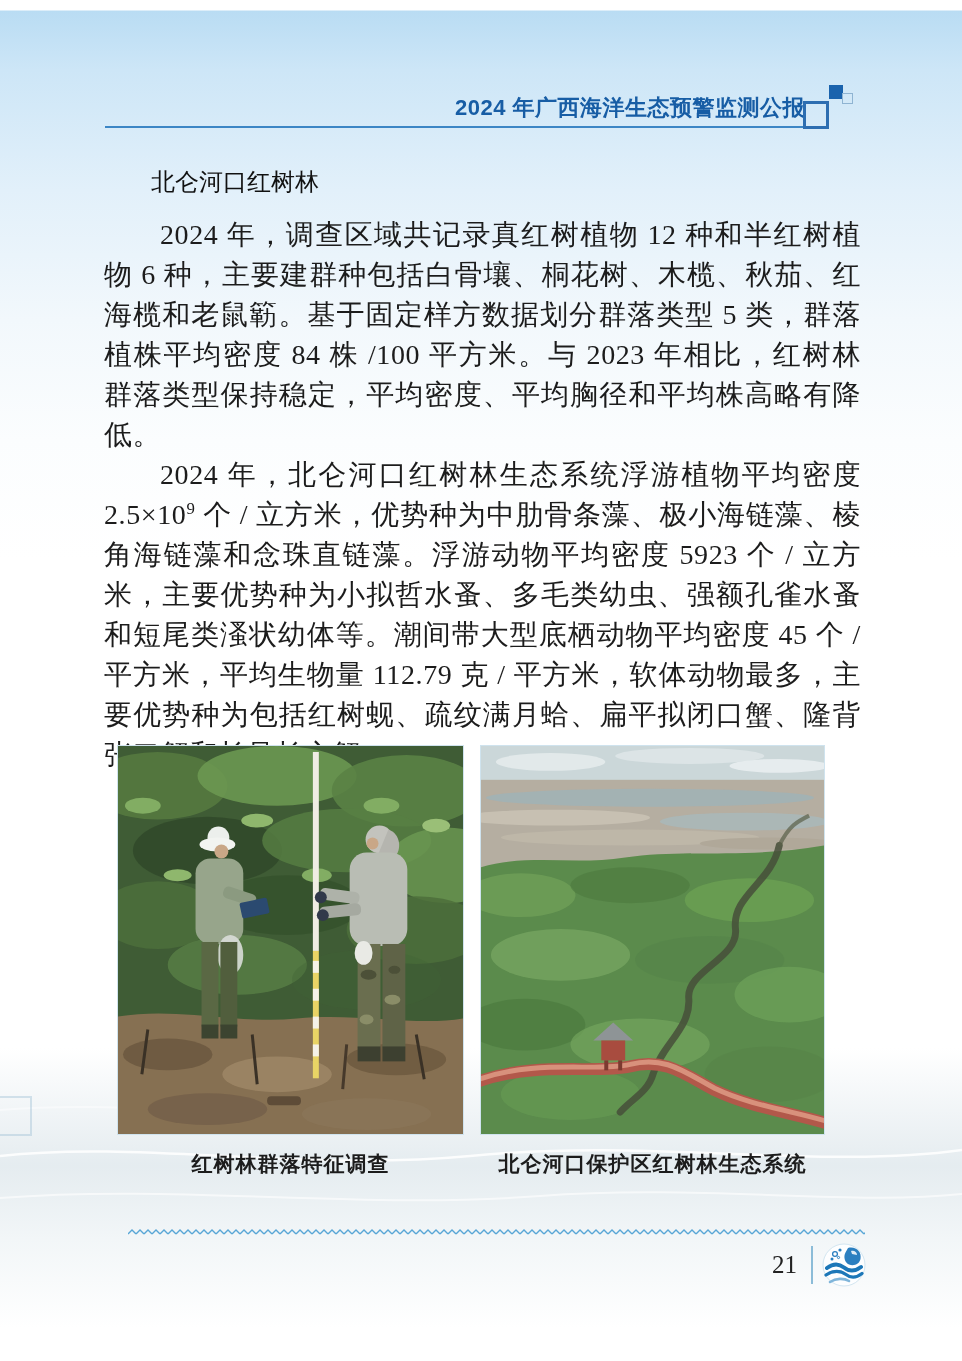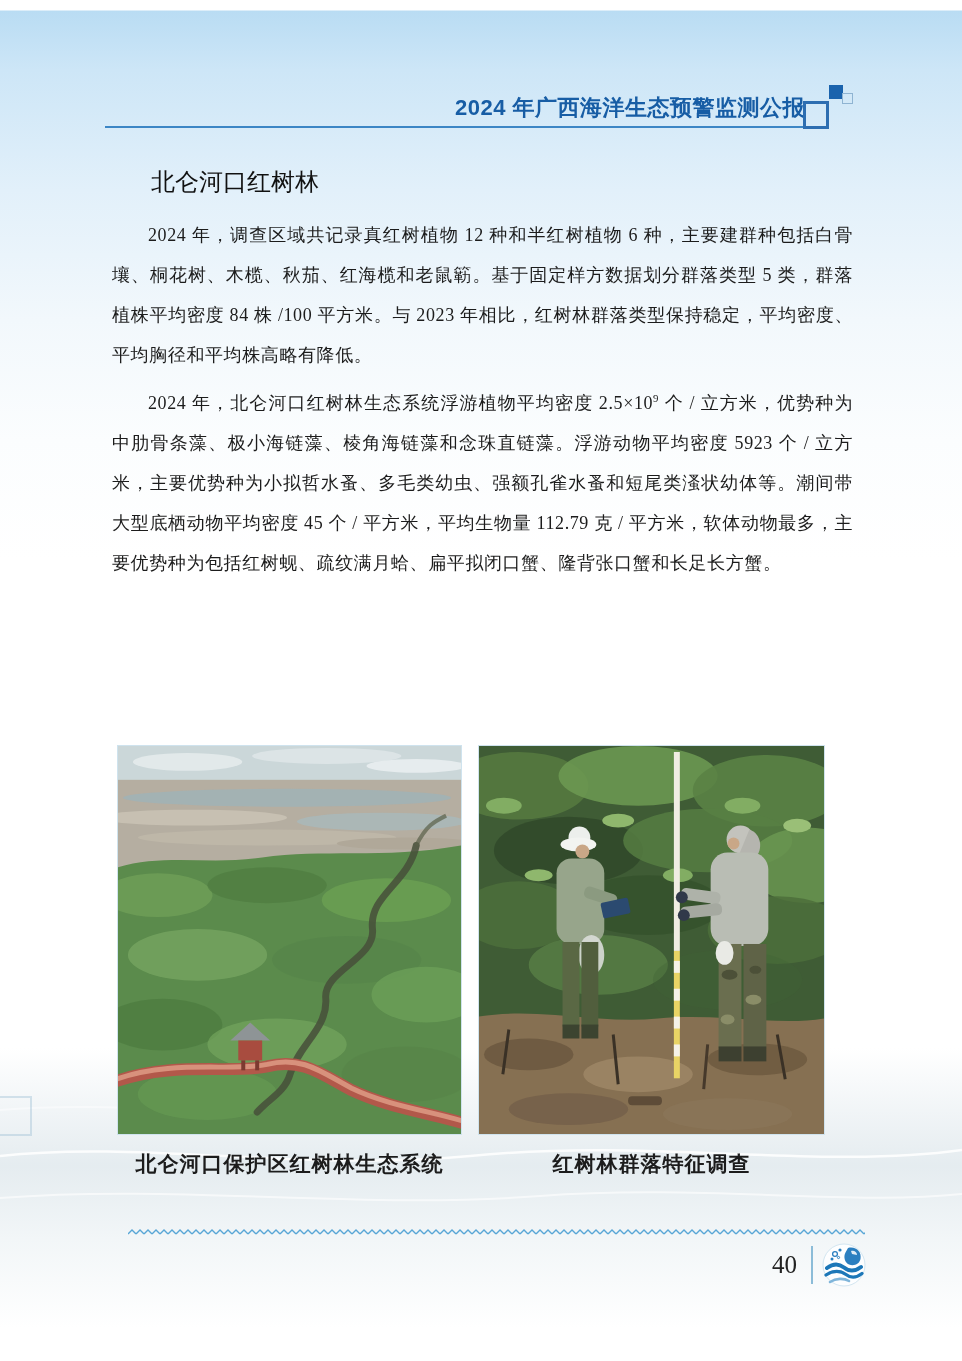--- a/index.html
+++ b/index.html
@@ -22,21 +22,21 @@
     font-size:22px;color:#175da5;letter-spacing:0.5px;white-space:nowrap;}
   .header-rule{position:absolute;left:105px;top:126px;width:700px;height:2px;background:#3c86c5;}
   .sq{position:absolute;box-sizing:border-box;}
   .sq-big{left:803px;top:101px;width:26px;height:28px;border:3px solid #2d6eb1;}
   .sq-filled{left:829px;top:85px;width:14px;height:14px;background:#1a63ad;}
   .sq-small{left:842px;top:93px;width:11px;height:11px;border:1.5px solid #8fb4d2;background:transparent;}
   
   .content{position:absolute;left:104px;top:162px;width:757px;}
   .section-title{margin:0 0 13px 0;padding-left:47px;font-size:24px;font-weight:normal;
     line-height:40px;color:#111;}
-  .content p{margin:8px;font-size:18px;line-height:40px;text-align:justify;
+  .content p{margin:0;font-size:28px;line-height:40px;text-align:justify;
     text-indent:2em;letter-spacing:0.6px;}
   .content sup{font-size:60%;line-height:0;}
   
   .figures{position:absolute;left:117px;top:745px;width:708px;display:flex;gap:16px;}
   .figures figure{margin:0;display:flex;flex-direction:column;align-items:center;}
   .photo{box-sizing:border-box;border:1px solid #cfe3ee;background:#dfe8ea;}
   .photo-left{width:345px;height:390px;}
   .photo-right{width:347px;height:390px;}
   .photo svg{display:block;width:100%;height:100%;}
   figcaption{margin-top:15px;font-size:21px;font-weight:bold;color:#1c1c1c;letter-spacing:1px;}
@@ -68,57 +68,20 @@
     <div class="sq sq-small"></div>
   </header>
 
   <main class="content">
     <h2 class="section-title">北仑河口红树林</h2>
     <p>2024 年，调查区域共记录真红树植物 12 种和半红树植物 6 种，主要建群种包括白骨壤、桐花树、木榄、秋茄、红海榄和老鼠簕。基于固定样方数据划分群落类型 5 类，群落植株平均密度 84 株 /100 平方米。与 2023 年相比，红树林群落类型保持稳定，平均密度、平均胸径和平均株高略有降低。</p>
     <p><span>2024 年，北仑河口红树林生态系统浮游植物平均密度 2.5×10</span><sup>9</sup><span> 个 / 立方米，优势种为中肋骨条藻、极小海链藻、棱角海链藻和念珠直链藻。浮游动物平均密度 5923 个 / 立方米，主要优势种为小拟哲水蚤、多毛类幼虫、强额孔雀水蚤和短尾类溞状幼体等。潮间带大型底栖动物平均密度 45 个 / 平方米，平均生物量 112.79 克 / 平方米，软体动物最多，主要优势种为包括红树蚬、疏纹满月蛤、扁平拟闭口蟹、隆背张口蟹和长足长方蟹。</span></p>
   </main>
 
   <div class="figures">
-
-    <figure>
-      <div class="photo photo-left">
-        <svg viewBox="0 0 345 390" preserveAspectRatio="none">
-          <rect x="0" y="0" width="345" height="42" fill="#cbd7d9"></rect>
-          <ellipse cx="70" cy="16" rx="55" ry="9" fill="#e2e9ea"></ellipse>
-          <ellipse cx="210" cy="10" rx="75" ry="8" fill="#dce4e6"></ellipse>
-          <ellipse cx="300" cy="20" rx="50" ry="7" fill="#e6ecee"></ellipse>
-          <rect x="0" y="34" width="345" height="90" fill="#b5aea1"></rect>
-          <ellipse cx="170" cy="52" rx="165" ry="9" fill="#9db3ba" opacity="0.75"></ellipse>
-          <ellipse cx="75" cy="72" rx="95" ry="8" fill="#c7c0b2"></ellipse>
-          <ellipse cx="265" cy="76" rx="85" ry="9" fill="#a6bcc2" opacity="0.65"></ellipse>
-          <ellipse cx="150" cy="92" rx="130" ry="8" fill="#beb7a8"></ellipse>
-          <ellipse cx="290" cy="98" rx="70" ry="6" fill="#b0a899"></ellipse>
-          <path d="M0,122 C45,108 95,120 145,112 C205,103 265,114 345,100 L345,390 L0,390 Z" fill="#5b8b4c"></path>
-          <ellipse cx="40" cy="150" rx="55" ry="22" fill="#6f9f58" opacity="0.8"></ellipse>
-          <ellipse cx="150" cy="140" rx="60" ry="18" fill="#4e7c40" opacity="0.7"></ellipse>
-          <ellipse cx="270" cy="155" rx="65" ry="22" fill="#6ba053" opacity="0.8"></ellipse>
-          <ellipse cx="80" cy="210" rx="70" ry="26" fill="#7fae67" opacity="0.6"></ellipse>
-          <ellipse cx="230" cy="215" rx="75" ry="24" fill="#55854a" opacity="0.7"></ellipse>
-          <ellipse cx="310" cy="250" rx="55" ry="28" fill="#6da35a" opacity="0.7"></ellipse>
-          <ellipse cx="45" cy="280" rx="60" ry="26" fill="#4c7a3f" opacity="0.7"></ellipse>
-          <ellipse cx="160" cy="300" rx="70" ry="26" fill="#78aa60" opacity="0.6"></ellipse>
-          <ellipse cx="290" cy="330" rx="65" ry="28" fill="#578549" opacity="0.7"></ellipse>
-          <ellipse cx="90" cy="350" rx="70" ry="26" fill="#659a52" opacity="0.7"></ellipse>
-          <path d="M300,100 C292,138 252,150 256,184 C259,214 206,226 209,254 C211,284 182,300 173,330 C168,348 150,356 140,368" fill="none" stroke="#474f3a" stroke-width="7" opacity="0.85" stroke-linecap="round"></path>
-          <path d="M300,100 C310,80 318,76 330,70" fill="none" stroke="#5a5f48" stroke-width="4" opacity="0.7"></path>
-          <path d="M-5,338 C55,316 115,330 150,322 C185,313 205,330 235,346 C272,364 320,370 350,380" fill="none" stroke="#b2584a" stroke-width="12" stroke-linecap="round"></path>
-          <path d="M-5,336 C55,314 115,328 150,320 C185,311 205,328 235,344 C272,362 320,368 350,378" fill="none" stroke="#d8917c" stroke-width="5" stroke-linecap="round"></path>
-          <polygon points="113,296 133,278 153,296" fill="#8e9496"></polygon>
-          <rect x="121" y="296" width="24" height="20" fill="#a84c3f"></rect>
-          <rect x="124" y="316" width="4" height="10" fill="#7c3a30"></rect>
-          <rect x="138" y="316" width="4" height="10" fill="#7c3a30"></rect>
-        </svg>
-      </div>
-      <figcaption>北仑河口保护区红树林生态系统</figcaption>
-    </figure>
 
     <figure>
       <div class="photo photo-right">
         <svg viewBox="0 0 347 390" preserveAspectRatio="none">
           <rect x="0" y="0" width="347" height="390" fill="#3f5c35"></rect>
           <ellipse cx="40" cy="40" rx="70" ry="34" fill="#55793f" opacity="0.9"></ellipse>
           <ellipse cx="160" cy="30" rx="80" ry="30" fill="#6d9a52" opacity="0.85"></ellipse>
           <ellipse cx="290" cy="45" rx="75" ry="36" fill="#5a8245" opacity="0.9"></ellipse>
           <ellipse cx="90" cy="105" rx="75" ry="34" fill="#2f4729" opacity="0.8"></ellipse>
           <ellipse cx="230" cy="95" rx="85" ry="32" fill="#587f43" opacity="0.8"></ellipse>
@@ -182,33 +145,70 @@
             <ellipse cx="278" cy="225" rx="6" ry="4" fill="#4c5038"></ellipse>
             <rect x="241" y="302" width="23" height="15" fill="#3d4030"></rect>
             <rect x="266" y="302" width="23" height="15" fill="#3d4030"></rect>
             <ellipse cx="247" cy="208" rx="9" ry="12" fill="#e9eae5"></ellipse>
           </g>
         </svg>
       </div>
       <figcaption>红树林群落特征调查</figcaption>
     </figure>
 
+    <figure>
+      <div class="photo photo-left">
+        <svg viewBox="0 0 345 390" preserveAspectRatio="none">
+          <rect x="0" y="0" width="345" height="42" fill="#cbd7d9"></rect>
+          <ellipse cx="70" cy="16" rx="55" ry="9" fill="#e2e9ea"></ellipse>
+          <ellipse cx="210" cy="10" rx="75" ry="8" fill="#dce4e6"></ellipse>
+          <ellipse cx="300" cy="20" rx="50" ry="7" fill="#e6ecee"></ellipse>
+          <rect x="0" y="34" width="345" height="90" fill="#b5aea1"></rect>
+          <ellipse cx="170" cy="52" rx="165" ry="9" fill="#9db3ba" opacity="0.75"></ellipse>
+          <ellipse cx="75" cy="72" rx="95" ry="8" fill="#c7c0b2"></ellipse>
+          <ellipse cx="265" cy="76" rx="85" ry="9" fill="#a6bcc2" opacity="0.65"></ellipse>
+          <ellipse cx="150" cy="92" rx="130" ry="8" fill="#beb7a8"></ellipse>
+          <ellipse cx="290" cy="98" rx="70" ry="6" fill="#b0a899"></ellipse>
+          <path d="M0,122 C45,108 95,120 145,112 C205,103 265,114 345,100 L345,390 L0,390 Z" fill="#5b8b4c"></path>
+          <ellipse cx="40" cy="150" rx="55" ry="22" fill="#6f9f58" opacity="0.8"></ellipse>
+          <ellipse cx="150" cy="140" rx="60" ry="18" fill="#4e7c40" opacity="0.7"></ellipse>
+          <ellipse cx="270" cy="155" rx="65" ry="22" fill="#6ba053" opacity="0.8"></ellipse>
+          <ellipse cx="80" cy="210" rx="70" ry="26" fill="#7fae67" opacity="0.6"></ellipse>
+          <ellipse cx="230" cy="215" rx="75" ry="24" fill="#55854a" opacity="0.7"></ellipse>
+          <ellipse cx="310" cy="250" rx="55" ry="28" fill="#6da35a" opacity="0.7"></ellipse>
+          <ellipse cx="45" cy="280" rx="60" ry="26" fill="#4c7a3f" opacity="0.7"></ellipse>
+          <ellipse cx="160" cy="300" rx="70" ry="26" fill="#78aa60" opacity="0.6"></ellipse>
+          <ellipse cx="290" cy="330" rx="65" ry="28" fill="#578549" opacity="0.7"></ellipse>
+          <ellipse cx="90" cy="350" rx="70" ry="26" fill="#659a52" opacity="0.7"></ellipse>
+          <path d="M300,100 C292,138 252,150 256,184 C259,214 206,226 209,254 C211,284 182,300 173,330 C168,348 150,356 140,368" fill="none" stroke="#474f3a" stroke-width="7" opacity="0.85" stroke-linecap="round"></path>
+          <path d="M300,100 C310,80 318,76 330,70" fill="none" stroke="#5a5f48" stroke-width="4" opacity="0.7"></path>
+          <path d="M-5,338 C55,316 115,330 150,322 C185,313 205,330 235,346 C272,364 320,370 350,380" fill="none" stroke="#b2584a" stroke-width="12" stroke-linecap="round"></path>
+          <path d="M-5,336 C55,314 115,328 150,320 C185,311 205,328 235,344 C272,362 320,368 350,378" fill="none" stroke="#d8917c" stroke-width="5" stroke-linecap="round"></path>
+          <polygon points="113,296 133,278 153,296" fill="#8e9496"></polygon>
+          <rect x="121" y="296" width="24" height="20" fill="#a84c3f"></rect>
+          <rect x="124" y="316" width="4" height="10" fill="#7c3a30"></rect>
+          <rect x="138" y="316" width="4" height="10" fill="#7c3a30"></rect>
+        </svg>
+      </div>
+      <figcaption>北仑河口保护区红树林生态系统</figcaption>
+    </figure>
+
   </div>
 
   <footer>
     <svg class="zigzag" width="737" height="8">
       <defs>
         <pattern id="zz" width="8" height="8" patternUnits="userSpaceOnUse">
           <path d="M0,6 L4,2 L8,6" fill="none" stroke="#58a6d6" stroke-width="1.4"></path>
         </pattern>
       </defs>
       <rect width="737" height="8" fill="url(#zz)"></rect>
     </svg>
     <div class="pagenum-wrap">
-      <span class="pagenum">40</span>
+      <span class="pagenum">21</span>
       <span class="pagebar"></span>
       <svg width="46" height="46" viewBox="0 0 46 46">
         <circle cx="23" cy="23" r="21" fill="#fdfeff" stroke="#d3e6f1" stroke-width="1"></circle>
         <path d="M27,6 C35,4 41,10 39.5,17 C38.5,22 33,24.5 28,22.5 C24,20.8 22,15 24.5,10.5 Z" fill="#2b7fc0"></path>
         <path d="M30,9 C33,8 36,10 36,13 L31,12 Z" fill="#ffffff" opacity="0.85"></path>
         <circle cx="14" cy="12" r="2.4" fill="none" stroke="#2b7fc0" stroke-width="1.3"></circle>
         <circle cx="19" cy="8" r="1.6" fill="#2b7fc0"></circle>
         <circle cx="11" cy="17" r="1.5" fill="#2b7fc0"></circle>
         <circle cx="17.5" cy="15.5" r="1.1" fill="none" stroke="#2b7fc0" stroke-width="1"></circle>
         <path d="M6,26 C12,21.5 18,21.5 23,25.5 C28,29.5 34,29.5 40,25" fill="none" stroke="#1c77b8" stroke-width="4" stroke-linecap="round"></path>

